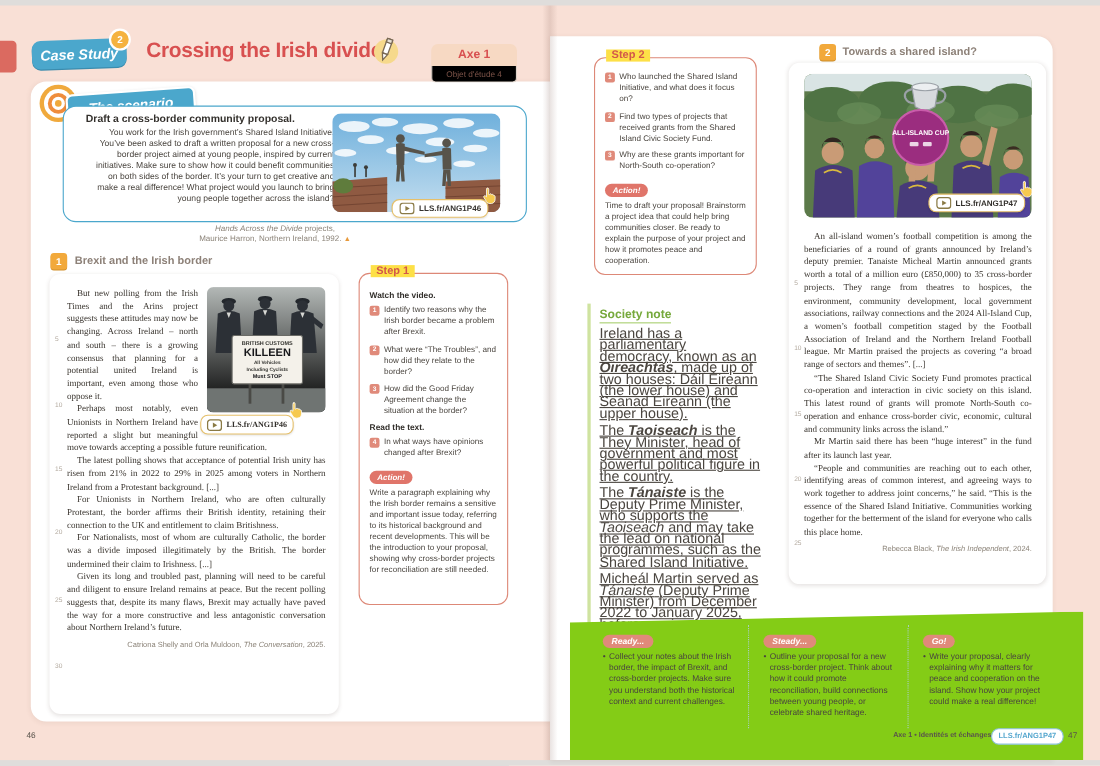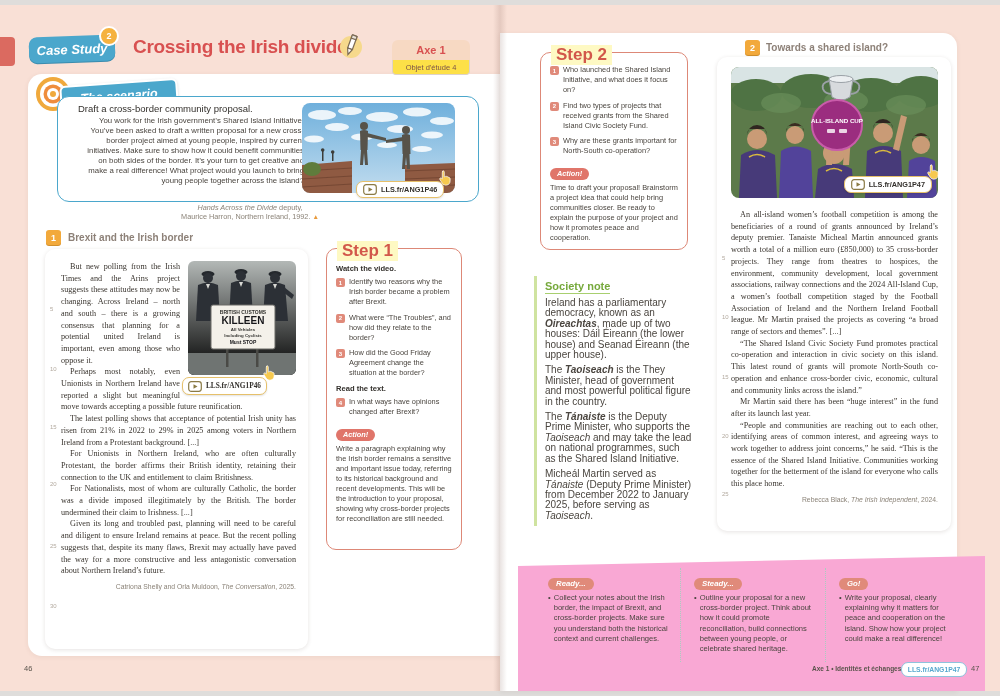--- a/index.html
+++ b/index.html
@@ -12,27 +12,27 @@
   .fold{left:493px;top:5px;width:14px;height:686px;background:linear-gradient(90deg,rgba(0,0,0,0),rgba(120,80,70,.16),rgba(0,0,0,0));}
 
   
   .red-stripe{left:0;top:37px;width:15px;height:29px;background:#db6a60;border-radius:0 4px 4px 0;}
   .case-badge{left:29px;top:36px;width:86px;height:26px;background:#4ba7cc;border-radius:8px;color:#fff;font-weight:bold;font-style:italic;font-size:13px;display:flex;align-items:center;justify-content:center;transform:rotate(-2deg);box-shadow:0 1px 0 #3b8cae;}
   .case-num{left:99px;top:26px;width:16px;height:16px;background:#f5b23f;border:2px solid #fff;border-radius:50%;color:#fff;font-weight:bold;font-size:9px;display:flex;align-items:center;justify-content:center;}
   .page-title{left:133px;top:36px;font-size:19px;font-weight:bold;color:#d85050;letter-spacing:-.3px;}
   .pencil-wrap{left:338px;top:33px;width:26px;height:26px;}
   .axe-badge{left:392px;top:40px;width:78px;border-radius:11px;}
   .axe-top{background:#f7d9c3;border-radius:6px 6px 0 0;height:20px;display:flex;align-items:center;justify-content:center;color:#d85050;font-weight:bold;font-size:11px;}
-  .axe-bottom{background:#fde047;border:1px solid #ddd2c9;border-top:none;border-radius:0 0 4px 4px;height:14px;display:flex;align-items:center;justify-content:center;color:#7c5348;font-size:7.5px;}
+  .axe-bottom{background:#000000;border:1px solid #ddd2c9;border-top:none;border-radius:0 0 4px 4px;height:14px;display:flex;align-items:center;justify-content:center;color:#7c5348;font-size:7.5px;}
 
   
   .scn-target{left:34px;top:75px;width:38px;height:38px;}
   .scn-ribbon{left:60px;top:82px;width:114px;height:23px;background:#4ba7cc;border:2px solid #fff;border-radius:6px;color:#fff;font-weight:bold;font-style:italic;font-size:12.5px;display:flex;align-items:center;justify-content:center;transform:rotate(-4deg);box-shadow:0 1px 3px rgba(0,0,0,.15);}
   .scn-box{left:57px;top:96px;width:420px;height:104px;background:#fff;border:1.5px solid #4ba7cc;border-radius:12px;}
-  .scn-head{left:78px;top:103px;width:220px;font-size:9.5px;font-weight:normal;color:#33302c;}
+  .scn-head{left:78px;top:103px;width:220px;font-size:9.5px;font-weight:bold;color:#33302c;}
   .scn-body{left:78px;top:116px;width:226px;font-size:7.8px;line-height:10px;color:#4a453f;text-align:right;}
   .scn-photo{left:302px;top:103px;width:153px;height:90px;border-radius:8px;overflow:hidden;}
   .scn-caption{left:135px;top:203px;width:230px;text-align:center;font-size:7.3px;line-height:9px;color:#8b8378;}
   .cap-marker{color:#e89a3c;font-size:6.5px;}
 
   
   .vbadge{display:flex;align-items:center;gap:4px;background:#fff;border:1.5px solid #e6c06a;border-radius:7px;padding:2px 6px;box-shadow:0 1px 2px rgba(0,0,0,.12);}
   .vbadge .vlabel{font-size:7.3px;font-weight:bold;color:#33302c;white-space:nowrap;}
   .hand{position:absolute;width:16px;height:16px;}
 
@@ -47,41 +47,41 @@
   .article p{margin:0;text-indent:9px;}
   .s1-media{float:right;width:108px;height:134px;margin:0 0 2px 8px;position:relative;}
   .s1-photo{width:108px;height:114px;border-radius:6px;overflow:hidden;}
   .media-badge{position:absolute;}
   .src-line{text-align:right;font-size:6.8px;color:#8b8378;font-family:"Liberation Sans",sans-serif;margin-top:4px;}
 
   
   .step-box{background:#fff;border:1.5px solid #dd8877;border-radius:10px;padding:12px 9px 8px;box-sizing:border-box;overflow:visible;}
   #step1{left:326px;top:248px;width:136px;height:302px;}
   #step2{left:540px;top:52px;width:148px;height:198px;}
-  .step-title{position:absolute;top:-8px;left:10px;background:#fef9c3;padding:0 5px;font-size:17px;font-weight:bold;color:#d2574a;}
+  .step-title{position:absolute;top:-8px;left:10px;background:#fde047;padding:0 5px;font-size:10px;font-weight:bold;color:#d2574a;}
   .step-bold{font-size:7.6px;font-weight:bold;color:#33302c;margin:3px 0 4px;}
   .q-item{display:flex;gap:4px;margin:0 0 6px;}
   .q-num{flex:0 0 auto;width:9px;height:9px;background:#e08a7a;border-radius:2px;color:#fff;font-weight:bold;font-size:6px;display:flex;align-items:center;justify-content:center;margin-top:1px;}
   .q-text{font-size:7.4px;line-height:9.9px;color:#4a453f;}
   .action-pill{display:inline-block;background:#e0756a;border-radius:7px;padding:1px 7px 2px;color:#fff;font-weight:bold;font-style:italic;font-size:7.3px;margin:2px 0 3px;}
   .action-text{font-size:7.4px;line-height:10px;color:#4a453f;}
 
   
   .cnote{left:534px;top:276px;width:158px;border-left:3px solid #cfe3a0;padding-left:8px;box-sizing:border-box;}
   .cn-title{display:inline-block;font-size:11px;font-weight:bold;color:#76a93c;border-bottom:1.5px solid #a8cf6f;padding-bottom:1px;margin-bottom:4px;}
-  .cn-p{font-size:10px;line-height:10.4px;color:#4a453f;margin:0 0 5px;}
+  .cn-p{font-size:13px;line-height:10.4px;color:#4a453f;margin:0 0 5px;text-decoration:underline;}
 
   
   .s2-card{left:717px;top:57px;width:234px;height:474px;background:#fff;border-radius:10px;box-shadow:0 1px 4px rgba(80,60,50,.14);padding:10px 13px 8px 14px;box-sizing:border-box;overflow:hidden;}
   .s2-media{position:relative;width:207px;height:131px;margin:0 auto;}
   .s2-photo{width:207px;height:131px;border-radius:8px;overflow:hidden;}
   .s2-text{margin-top:11px;}
 
   
-  .rsg{left:518px;top:556px;width:467px;height:135px;background:#f9a8d4;clip-path:polygon(0 10px,100% 0,100% 100%,0 100%);}
+  .rsg{left:518px;top:556px;width:467px;height:135px;background:#84cc16;clip-path:polygon(0 10px,100% 0,100% 100%,0 100%);}
   .rsg-col{position:absolute;top:16px;}
   .rsg-pill{display:inline-block;background:#e08a7a;border-radius:7px;padding:1px 8px 2px;color:#fff;font-weight:bold;font-style:italic;font-size:7.8px;margin-bottom:3px;}
   .rsg-body{display:flex;gap:3px;font-size:7.6px;line-height:10.2px;color:#4a453f;}
   .rsg-sep{position:absolute;top:12px;width:0;height:94px;border-left:1.5px dotted #a8cfc0;}
 
   
   .pg-num{font-size:7.5px;color:#5a544c;}
   .f-label{font-size:6.5px;font-weight:bold;color:#5a544c;}
   .lls-pill{display:flex;align-items:center;justify-content:center;width:64px;height:13px;background:#fff;border:1px solid #8fc3dd;border-radius:7px;color:#57a8cf;font-weight:bold;font-size:6.8px;}
 </style>
@@ -189,21 +189,21 @@
         <rect x="0.7" y="0.7" width="12.6" height="9.6" rx="2.5" fill="#fff" stroke="#8a7a45" stroke-width="1.2"></rect>
         <path d="M5.5 3.2 L9.5 5.5 L5.5 7.8 Z" fill="#8a7a45"></path>
       </svg>
       <span class="vlabel">LLS.fr/ANG1P46</span>
     </div>
     <svg class="hand" style="right:-7px;top:-11px;" viewBox="0 0 20 20">
       <path d="M9 2 c1 -1.6 2.6 -1 2.6 0.6 v6 h0.8 c0.8 -1.4 2.3 -1.1 2.5 0.1 c1 -0.7 2.2 -0.2 2.3 0.9 c0.9 -0.3 1.7 0.3 1.7 1.3 v2.6 c0 3 -1.6 4.8 -4 5.3 c-2.5 0.5 -5 -0.5 -6 -2.4 l-2.8 -4.6 c-0.8 -1.3 0.8 -2.6 2 -1.6 l1 0.9 v-7.7 c0 -0.9 0.4 -1.4 0.9 -1.4 z" fill="#f6c94f" stroke="#ffffff" stroke-width="0.9"></path>
     </svg>
   </div>
   <div class="abs scn-caption">
-    <div><span style="font-style: italic;">Hands Across the Divide</span><span> deputy,</span></div>
+    <div><span style="font-style: italic;">Hands Across the Divide</span><span> projects,</span></div>
     <div>
       <span>Maurice Harron, Northern Ireland, 1992.</span>
       <span class="cap-marker">▲</span>
     </div>
   </div>
 
   <div class="abs sec-num" style="left:46px;top:230px;">1</div>
   <div class="abs sec-head" style="left:68px;top:232px;">Brexit and the Irish border</div>
 
   <div class="abs s1-card">

